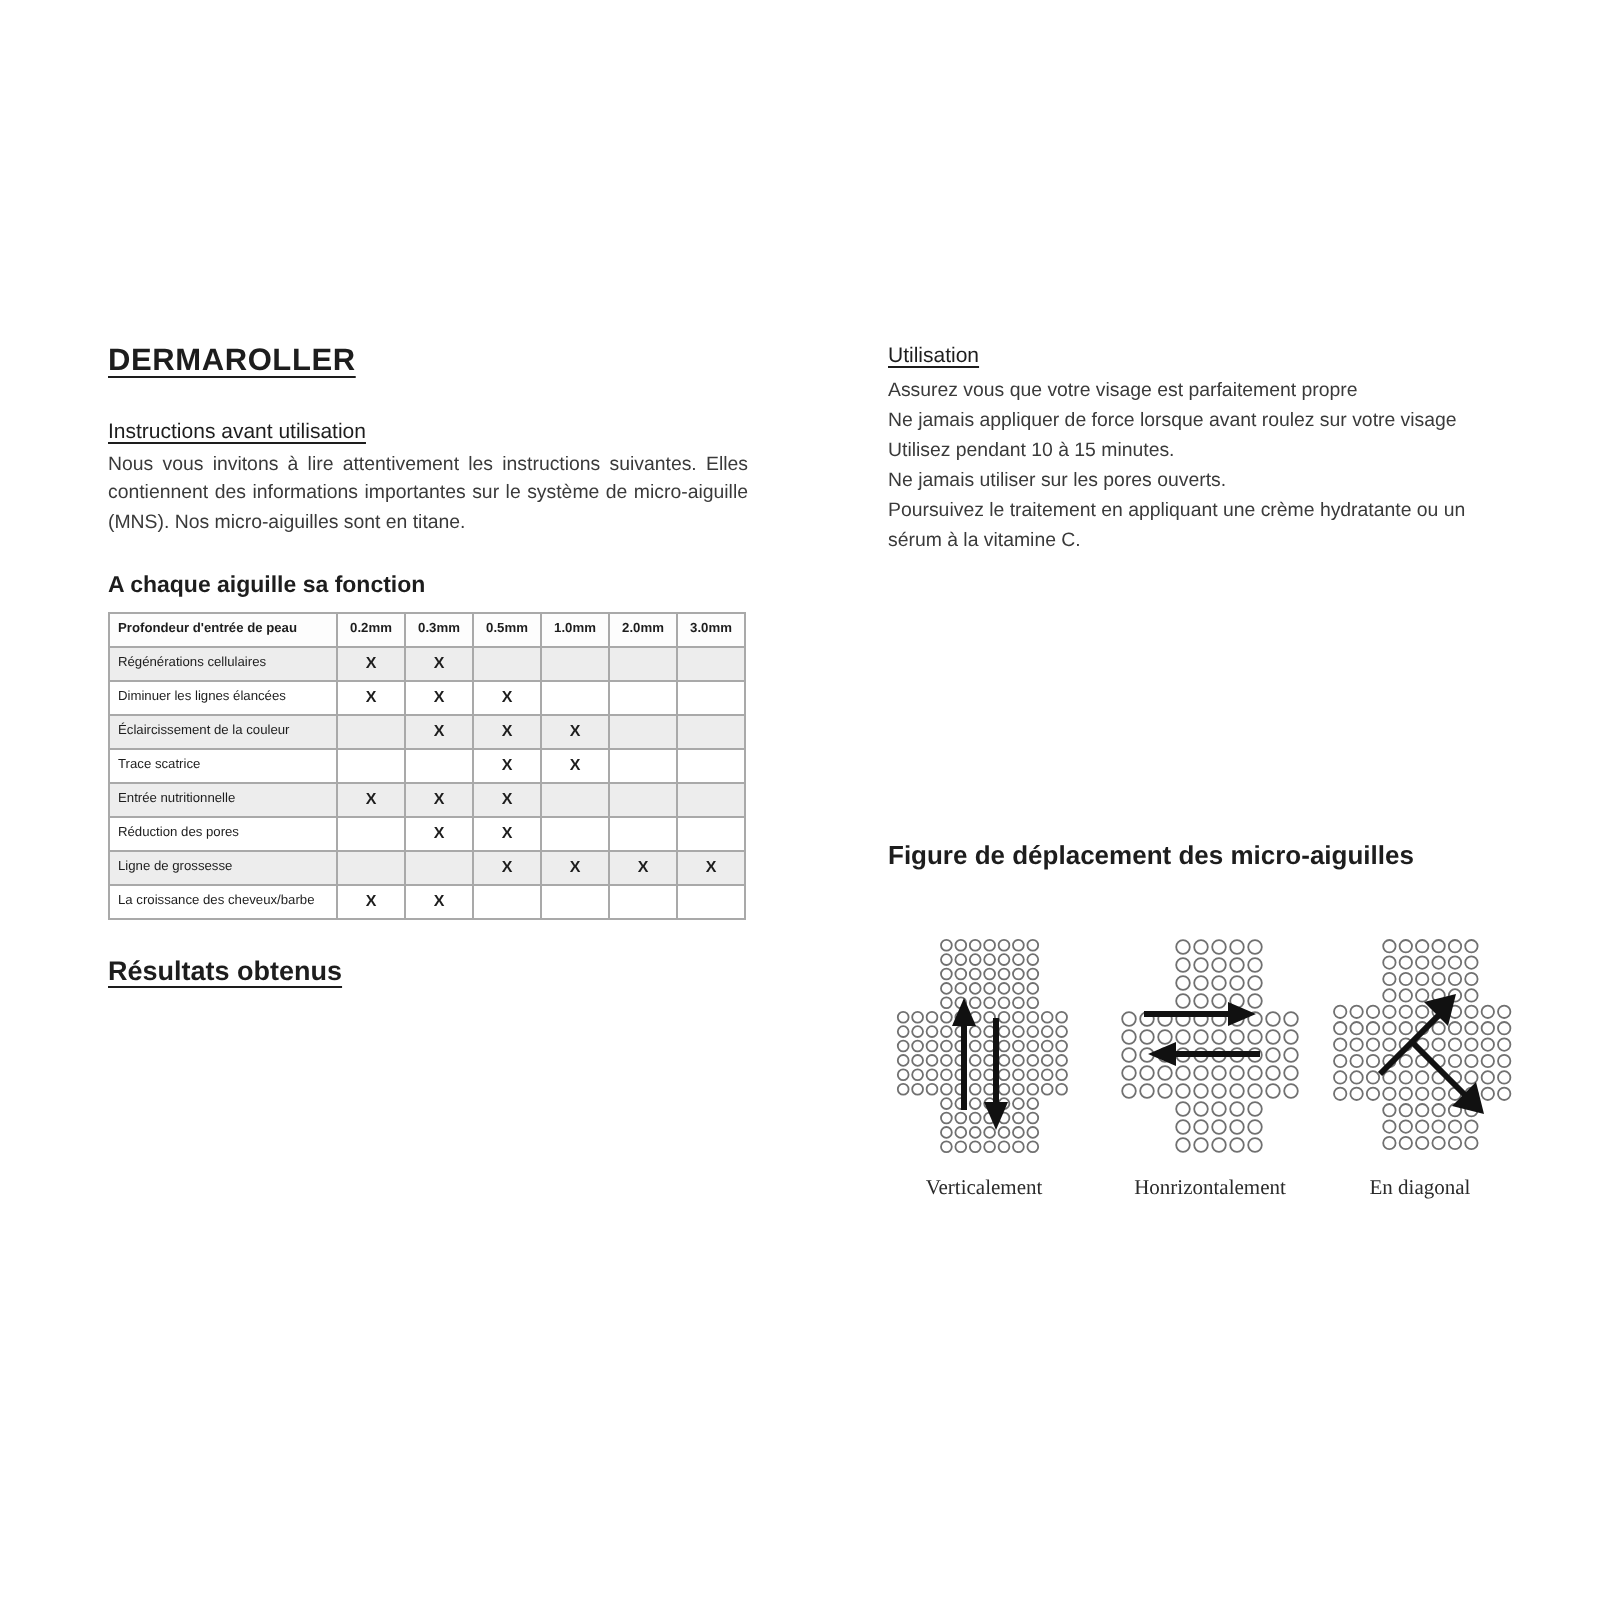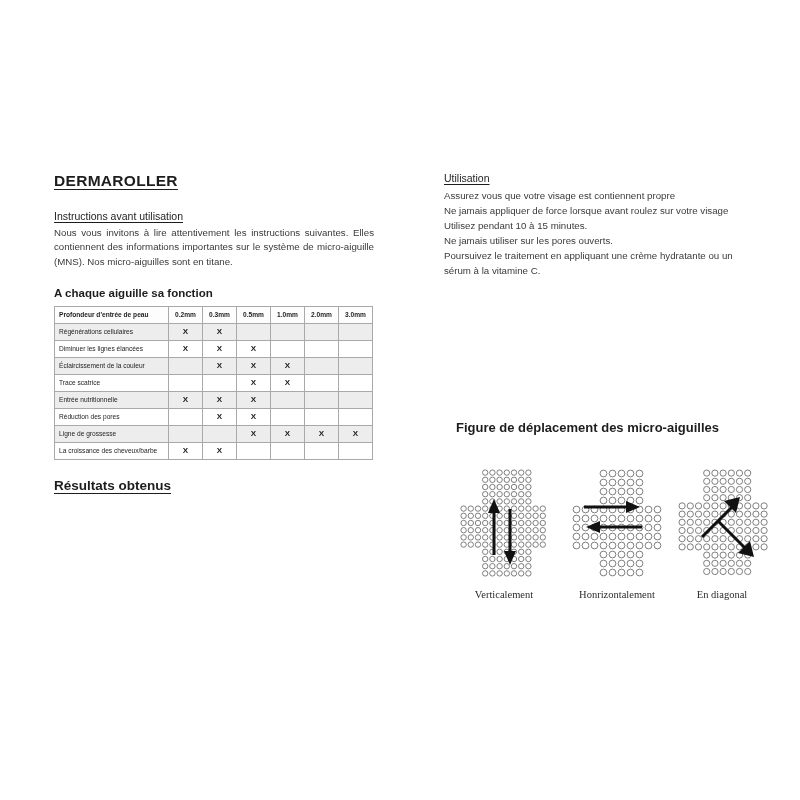--- a/index.html
+++ b/index.html
@@ -116,21 +116,21 @@
   table.needle-table tr.shade td {
     background: #ededed;
   }
   table.needle-table td.mark {
     font-weight: bold;
     font-size: 8px;
   }
   
   .figures {
     position: absolute;
-    left: 12px;
+    left: 0;
     top: 248px;
     width: 320px;
   }
   .fig-row {
     position: relative;
     height: 130px;
     font-family: Liberation Serif, serif;
   }
   .fig {
     position: absolute;
@@ -263,21 +263,21 @@
 
     <div class="block-gap"></div>
 
     <h2 class="sec-title-big">Résultats obtenus</h2>
     <p class="body-left" id="results-text"><br></p>
   </div>
 
   <div class="col-right">
     <h2 class="sec-title">Utilisation</h2>
     <div id="usage-lines">
-        <p class="body-left">Assurez vous que votre visage est contiennent propre</p>
+        <p class="body-left">Assurez vous que votre visage est parfaitement propre</p>
         <p class="body-left">Ne jamais appliquer de force lorsque avant roulez sur votre visage</p>
         <p class="body-left">Utilisez pendant 10 à 15 minutes.</p>
         <p class="body-left">Ne jamais utiliser sur les pores ouverts.</p>
         <p class="body-left">Poursuivez le traitement en appliquant une crème hydratante ou un sérum à la vitamine C.</p>
       </div>
 
     <div class="figures">
       <h2 class="sec-title-plain" style="font-size:13px;margin-bottom:30px;">Figure de déplacement  des micro-aiguilles</h2>
 
       <div class="fig-row">

